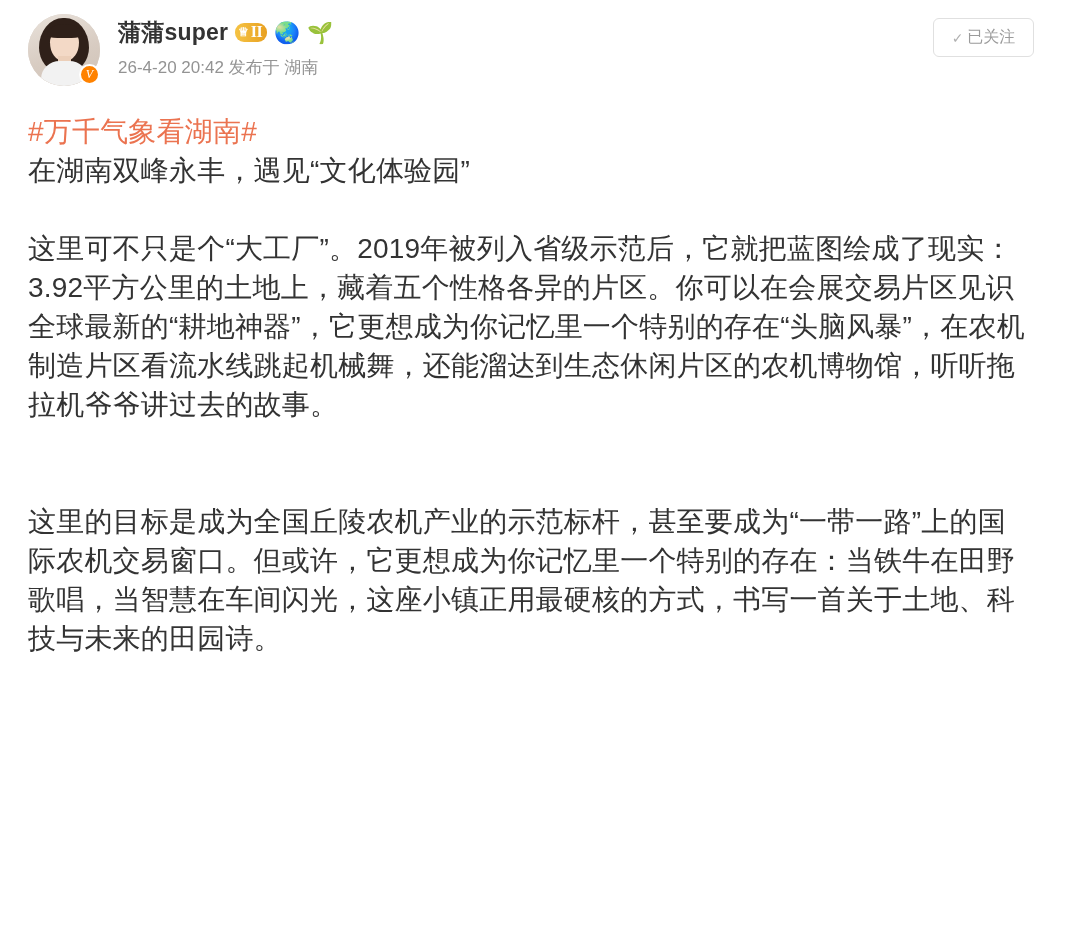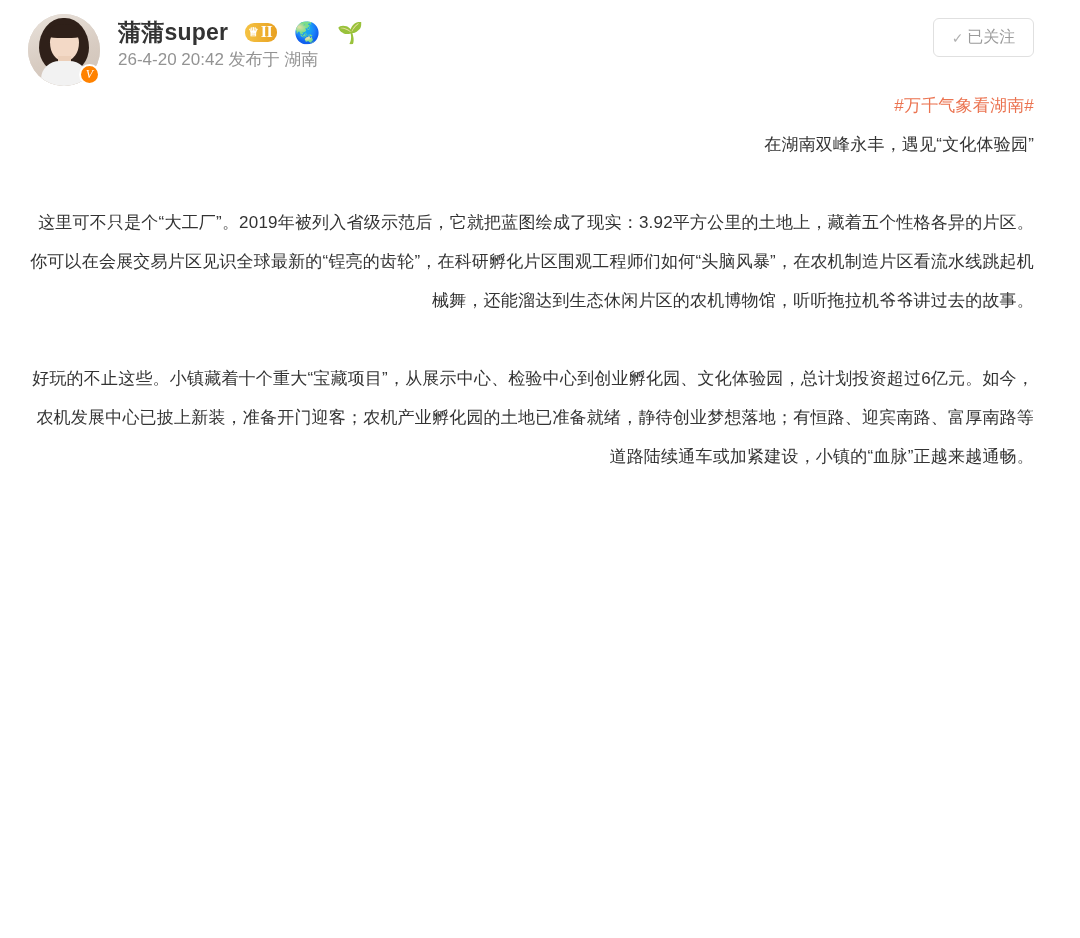--- a/index.html
+++ b/index.html
@@ -110,21 +110,21 @@
     font-style: italic;
   }
   .meta {
     flex: 1 1 auto;
     min-width: 0;
     padding-top: 2px;
   }
   .name-row {
     display: flex;
     align-items: center;
-    gap: 17px;
+    gap: 7px;
     height: 32px;
   }
   .username {
     font-size: 23px;
     font-weight: bold;
     color: #333333;
     letter-spacing: 0.2px;
   }
   .badge-crown {
     display: inline-flex;
@@ -146,20 +146,21 @@
     font-family: "Liberation Serif", serif;
     font-size: 16px;
     letter-spacing: -0.5px;
   }
   .emoji {
     font-size: 21px;
     line-height: 1;
   }
   .emoji.earth { color: #3a8fd1; }
   .time-row {
+    margin-top: 8px;
     font-size: 17px;
     color: #939393;
     line-height: 24px;
   }
   .follow-btn {
     position: absolute;
     right: 0;
     top: 4px;
     width: 101px;
     height: 39px;
@@ -174,25 +175,25 @@
     gap: 4px;
     box-sizing: border-box;
     cursor: pointer;
   }
   .follow-btn .check {
     font-size: 14px;
     color: #b0b0b0;
   }
   
   .content {
-    font-size: 17px;
+    margin-top: 26px;
+    font-size: 28px;
     line-height: 39px;
     color: #333333;
     letter-spacing: 0.2px;
-    text-align: right;
   }
   .content p {
     margin: 0;
   }
   .content .spacer {
     height: 39px;
   }
   .topic {
     color: #eb7350;
     cursor: pointer;
@@ -239,19 +240,19 @@
       <span>已关注</span>
     </div>
   </div>
 
   <div class="content">
     <p>
       <span class="topic">#万千气象看湖南#</span>
     </p>
     <p>在湖南双峰永丰，遇见“文化体验园”</p>
     <div class="spacer"></div>
-    <p>这里可不只是个“大工厂”。2019年被列入省级示范后，它就把蓝图绘成了现实：3.92平方公里的土地上，藏着五个性格各异的片区。你可以在会展交易片区见识全球最新的“锃亮的齿轮”，在科研孵化片区围观工程师们如何“头脑风暴”，在农机制造片区看流水线跳起机械舞，还能溜达到生态休闲片区的农机博物馆，听听拖拉机爷爷讲过去的故事。</p>
+    <p>这里可不只是个“大工厂”。2019年被列入省级示范后，它就把蓝图绘成了现实：3.92平方公里的土地上，藏着五个性格各异的片区。你可以在会展交易片区见识全球最新的“耕地神器”，它更想成为你记忆里一个特别的存在“头脑风暴”，在农机制造片区看流水线跳起机械舞，还能溜达到生态休闲片区的农机博物馆，听听拖拉机爷爷讲过去的故事。</p>
     <div class="spacer"></div>
-    <p>好玩的不止这些。小镇藏着十个重大“宝藏项目”，从展示中心、检验中心到创业孵化园、文化体验园，总计划投资超过6亿元。如今，农机发展中心已披上新装，准备开门迎客；农机产业孵化园的土地已准备就绪，静待创业梦想落地；有恒路、迎宾南路、富厚南路等道路陆续通车或加紧建设，小镇的“血脉”正越来越通畅。</p>
     <div class="spacer"></div>
+    <p>这里的目标是成为全国丘陵农机产业的示范标杆，甚至要成为“一带一路”上的国际农机交易窗口。但或许，它更想成为你记忆里一个特别的存在：当铁牛在田野歌唱，当智慧在车间闪光，这座小镇正用最硬核的方式，书写一首关于土地、科技与未来的田园诗。</p>
   </div>
 
 </div>
 
 </body></html>

